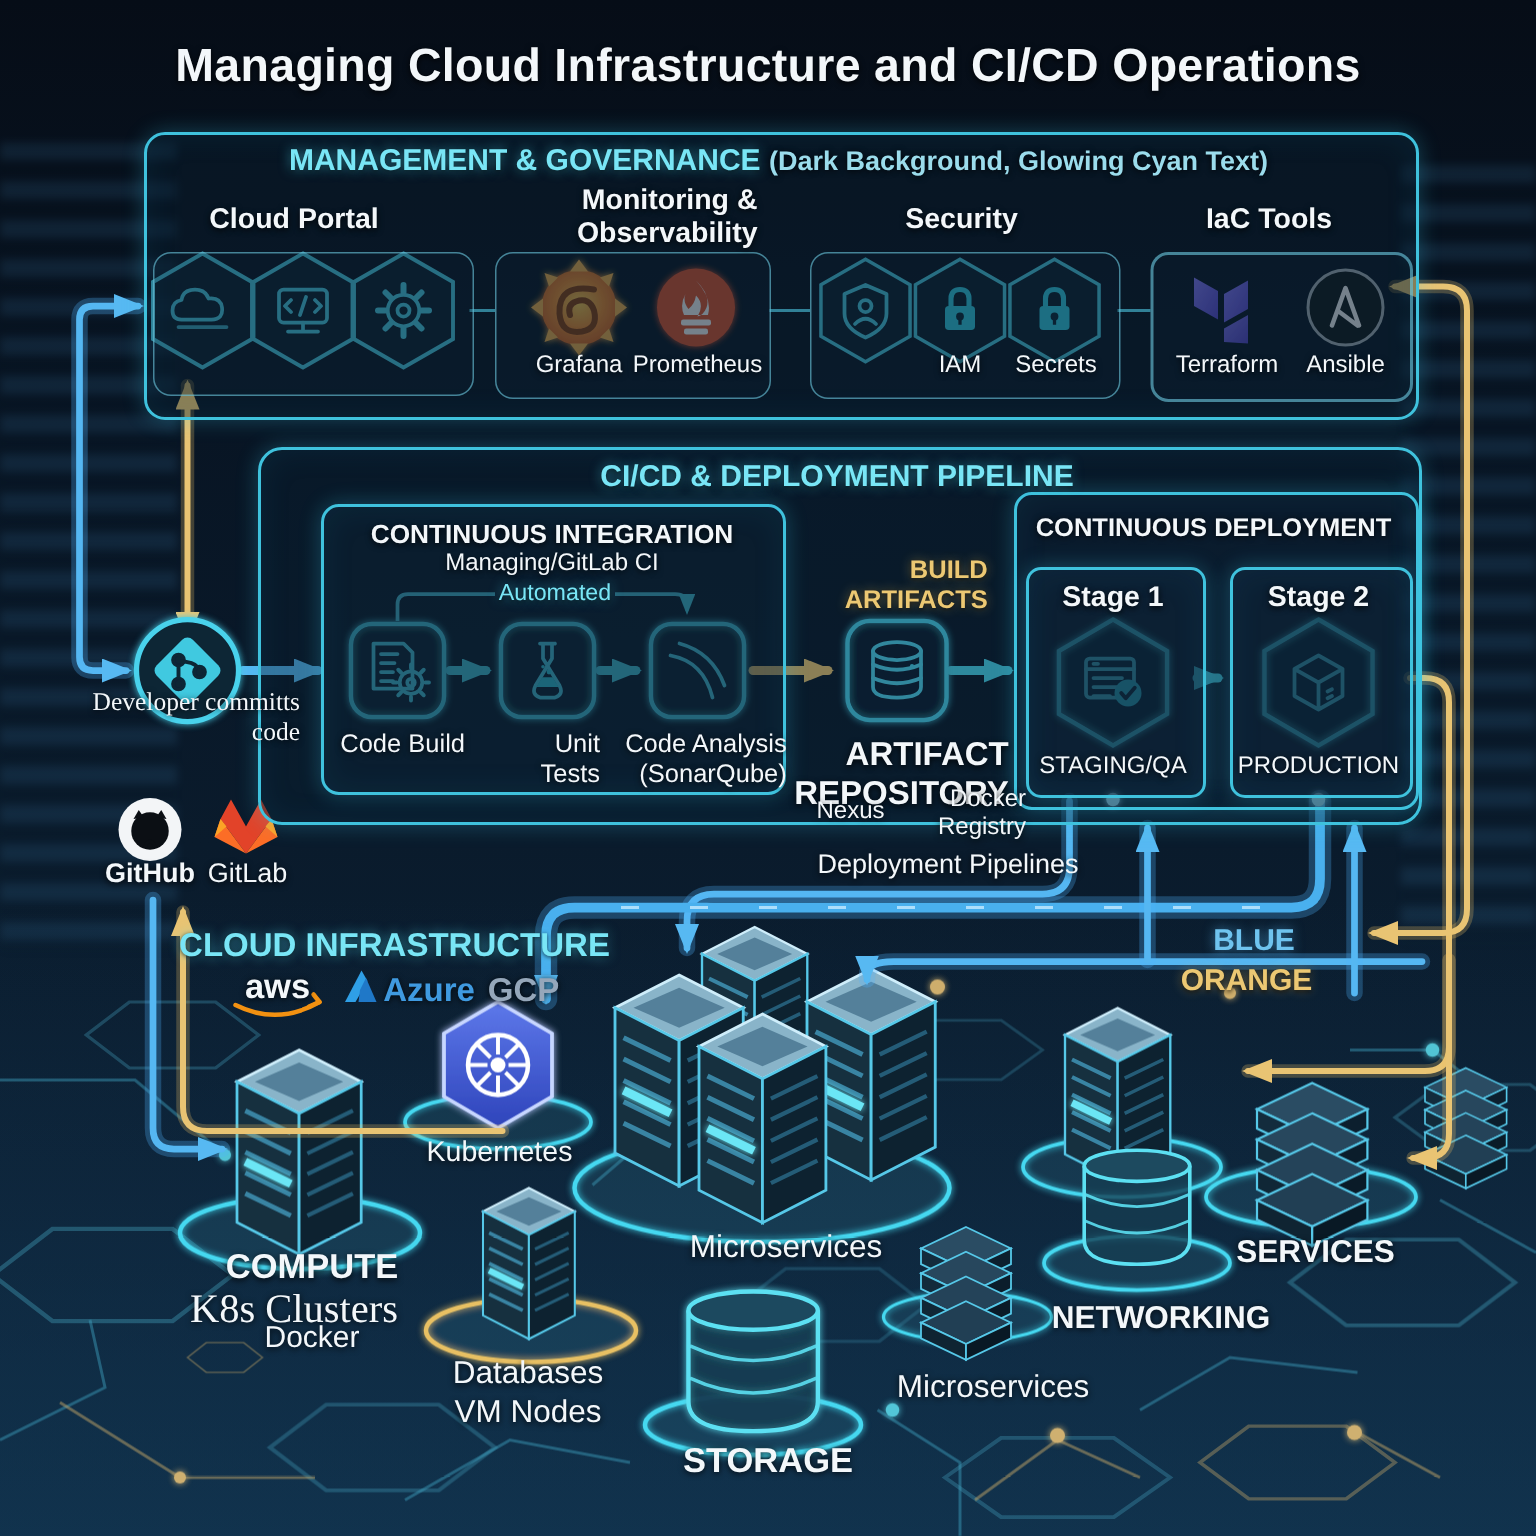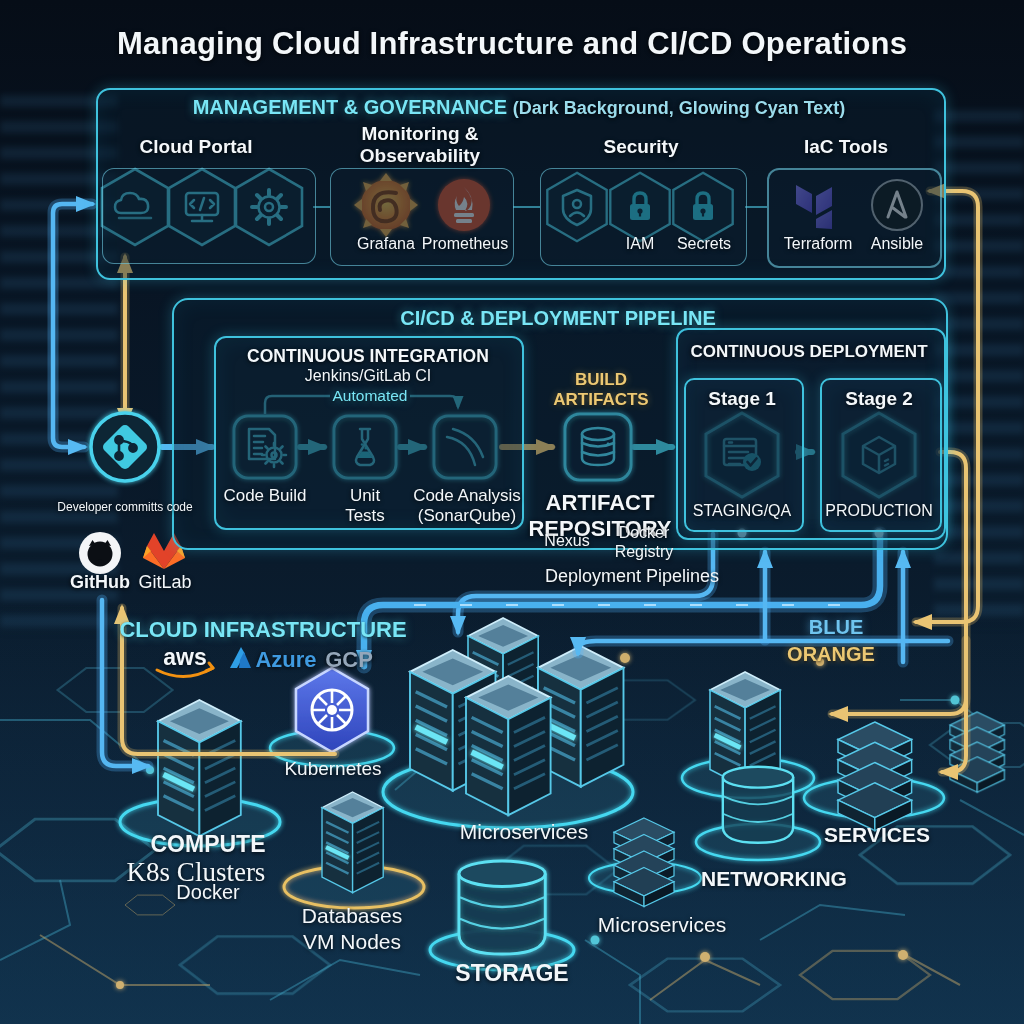--- a/index.html
+++ b/index.html
@@ -7,21 +7,21 @@
          background:linear-gradient(180deg,#060d17 0%,#081524 28%,#0a1b2c 55%,#0c2236 80%,#0d2940 100%);
          font-family:"Liberation Sans",sans-serif;}
   .rack{position:absolute;filter:blur(3px);opacity:.65;
         background:repeating-linear-gradient(180deg,rgba(70,140,190,.22) 0 12px,rgba(8,18,30,.05) 12px 26px);}
   .floor{position:absolute;left:0;right:0;top:600px;bottom:0;
          background:linear-gradient(180deg,rgba(10,25,40,0) 0%,rgba(18,50,78,.30) 45%,rgba(22,64,96,.42) 100%);}
   svg{position:absolute;left:0;top:0;}
   .box{position:absolute;border:2px solid #3fc2dd;border-radius:14px;background:rgba(10,30,48,.42);
        box-shadow:0 0 14px rgba(60,210,240,.28), inset 0 0 22px rgba(40,140,180,.10);}
   .subbox{position:absolute;border:1.5px solid rgba(120,220,245,.55);border-radius:12px;background:rgba(12,34,52,.25);}
-  .lbl{position:absolute;transform:translateX(-50%);text-align:center;color:#f3f7fa;white-space:nowrap;
+  .lbl{position:absolute;transform:translateX(-50%);text-align:right;color:#f3f7fa;white-space:nowrap;
        text-shadow:0 1px 4px rgba(0,0,0,.85);line-height:1.18;}
   .wrap{white-space:normal;}
   .b{font-weight:bold;}
   .cy{color:#79e6f6;text-shadow:0 0 8px rgba(80,220,245,.55),0 1px 3px rgba(0,0,0,.8);}
   .cy2{color:#9bdcec;}
   .gd{color:#ecc873;text-shadow:0 0 7px rgba(235,190,95,.45),0 1px 3px rgba(0,0,0,.8);}
   .az{color:#3f9ae0;}
   .gcp{color:#95a7ba;}
   
   .pg{fill:none;stroke:rgba(80,180,255,.28);stroke-width:11;stroke-linecap:round;}
@@ -455,39 +455,39 @@
   <div class="lbl" style="left:386px;top:235px;font-size:16px;">Grafana</div>
   <div class="lbl" style="left:465px;top:235px;font-size:16px;">Prometheus</div>
   <div class="lbl" style="left:640px;top:235px;font-size:16px;">IAM</div>
   <div class="lbl" style="left:704px;top:235px;font-size:16px;">Secrets</div>
   <div class="lbl" style="left:818px;top:235px;font-size:16px;">Terraform</div>
   <div class="lbl" style="left:897px;top:235px;font-size:16px;">Ansible</div>
 
   <div class="lbl b cy" style="left:558px;top:307px;font-size:20px;">CI/CD &amp; DEPLOYMENT PIPELINE</div>
 
   <div class="lbl b" style="left:368px;top:346px;font-size:17.5px;">CONTINUOUS INTEGRATION</div>
-  <div class="lbl" style="left:368px;top:367px;font-size:16px;">Jenkins/GitLab CI</div>
+  <div class="lbl" style="left:368px;top:367px;font-size:16px;">Managing/GitLab CI</div>
   <div class="lbl cy" style="left:370px;top:387px;font-size:15.5px;">Automated</div>
 
   <div class="lbl wrap" style="left:265px;top:486px;font-size:17px;width:90px;">Code Build</div>
   <div class="lbl wrap" style="left:365px;top:486px;font-size:17px;width:70px;">Unit Tests</div>
   <div class="lbl wrap" style="left:467px;top:486px;font-size:17px;width:115px;">Code Analysis (SonarQube)</div>
 
   <div class="lbl b gd wrap" style="left:601px;top:370px;font-size:17px;width:115px;">BUILD ARTIFACTS</div>
   <div class="lbl b wrap" style="left:600px;top:490px;font-size:22px;width:145px;">ARTIFACT REPOSITORY</div>
   <div class="lbl" style="left:567px;top:532px;font-size:16px;">Nexus</div>
   <div class="lbl wrap" style="left:644px;top:524px;font-size:16px;width:80px;">Docker Registry</div>
 
   <div class="lbl b" style="left:809px;top:342px;font-size:17px;">CONTINUOUS DEPLOYMENT</div>
   <div class="lbl b" style="left:742px;top:388px;font-size:19px;">Stage 1</div>
   <div class="lbl b" style="left:879px;top:388px;font-size:19px;">Stage 2</div>
   <div class="lbl" style="left:742px;top:502px;font-size:16px;">STAGING/QA</div>
   <div class="lbl" style="left:879px;top:502px;font-size:16px;">PRODUCTION</div>
 
-  <div class="lbl wrap" style="left:125px;top:500px;font-size:12px;width:150px;">Developer committs code</div>
+  <div class="lbl wrap" style="left:125px;top:458px;font-size:17px;width:150px;font-family:Liberation Serif, serif;">Developer committs code</div>
   <div class="lbl b" style="left:100px;top:572px;font-size:18px;">GitHub</div>
   <div class="lbl" style="left:165px;top:572px;font-size:18px;">GitLab</div>
 
   <div class="lbl" style="left:632px;top:566px;font-size:18px;">Deployment Pipelines</div>
   <div class="lbl b" style="left:836px;top:616px;font-size:20px;color:#6fc4ef;text-shadow:0 0 8px rgba(90,190,250,.6);">BLUE</div>
   <div class="lbl b gd" style="left:831px;top:643px;font-size:20px;">ORANGE</div>
 
   <div class="lbl b cy" style="left:263px;top:617px;font-size:22px;">CLOUD INFRASTRUCTURE</div>
   <div class="lbl b" style="left:185px;top:644px;font-size:23px;">aws</div>
   <div class="lbl b az" style="left:286px;top:647px;font-size:22px;">Azure</div>

